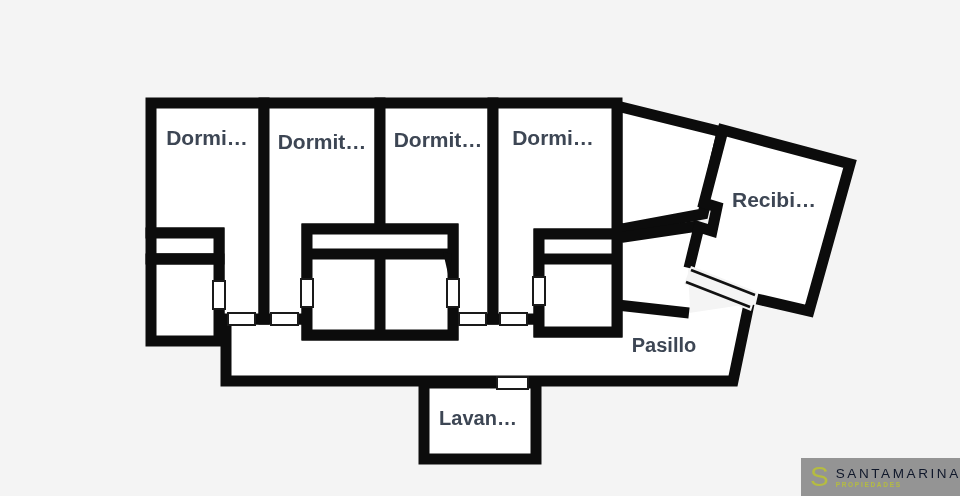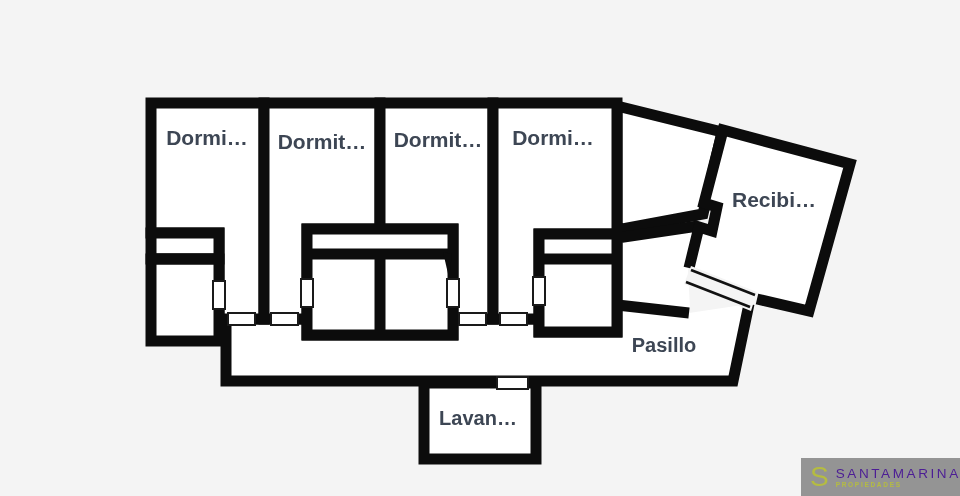--- a/index.html
+++ b/index.html
@@ -13,21 +13,21 @@
     position:absolute;left:801px;top:458px;width:159px;height:38px;
     background:#949494;display:flex;align-items:center;box-sizing:border-box;
     padding-left:9px;
   }
   .wm-initial{
     color:#b5bc41;font-size:28px;line-height:28px;font-weight:400;
     font-family:"Liberation Sans",sans-serif;
   }
   .wm-textcol{display:flex;flex-direction:column;margin-left:7px;margin-top:2px;}
   .wm-name{
-    color:#4c1d95;font-size:13.5px;line-height:14px;letter-spacing:2.6px;
+    color:#0f172a;font-size:13.5px;line-height:14px;letter-spacing:2.6px;
     font-weight:500;white-space:nowrap;
   }
   .wm-sub{
     color:#b5bc41;font-size:6.5px;line-height:8px;letter-spacing:1.7px;
     font-weight:bold;white-space:nowrap;
   }
 </style>
 </head>
 <body>
 

